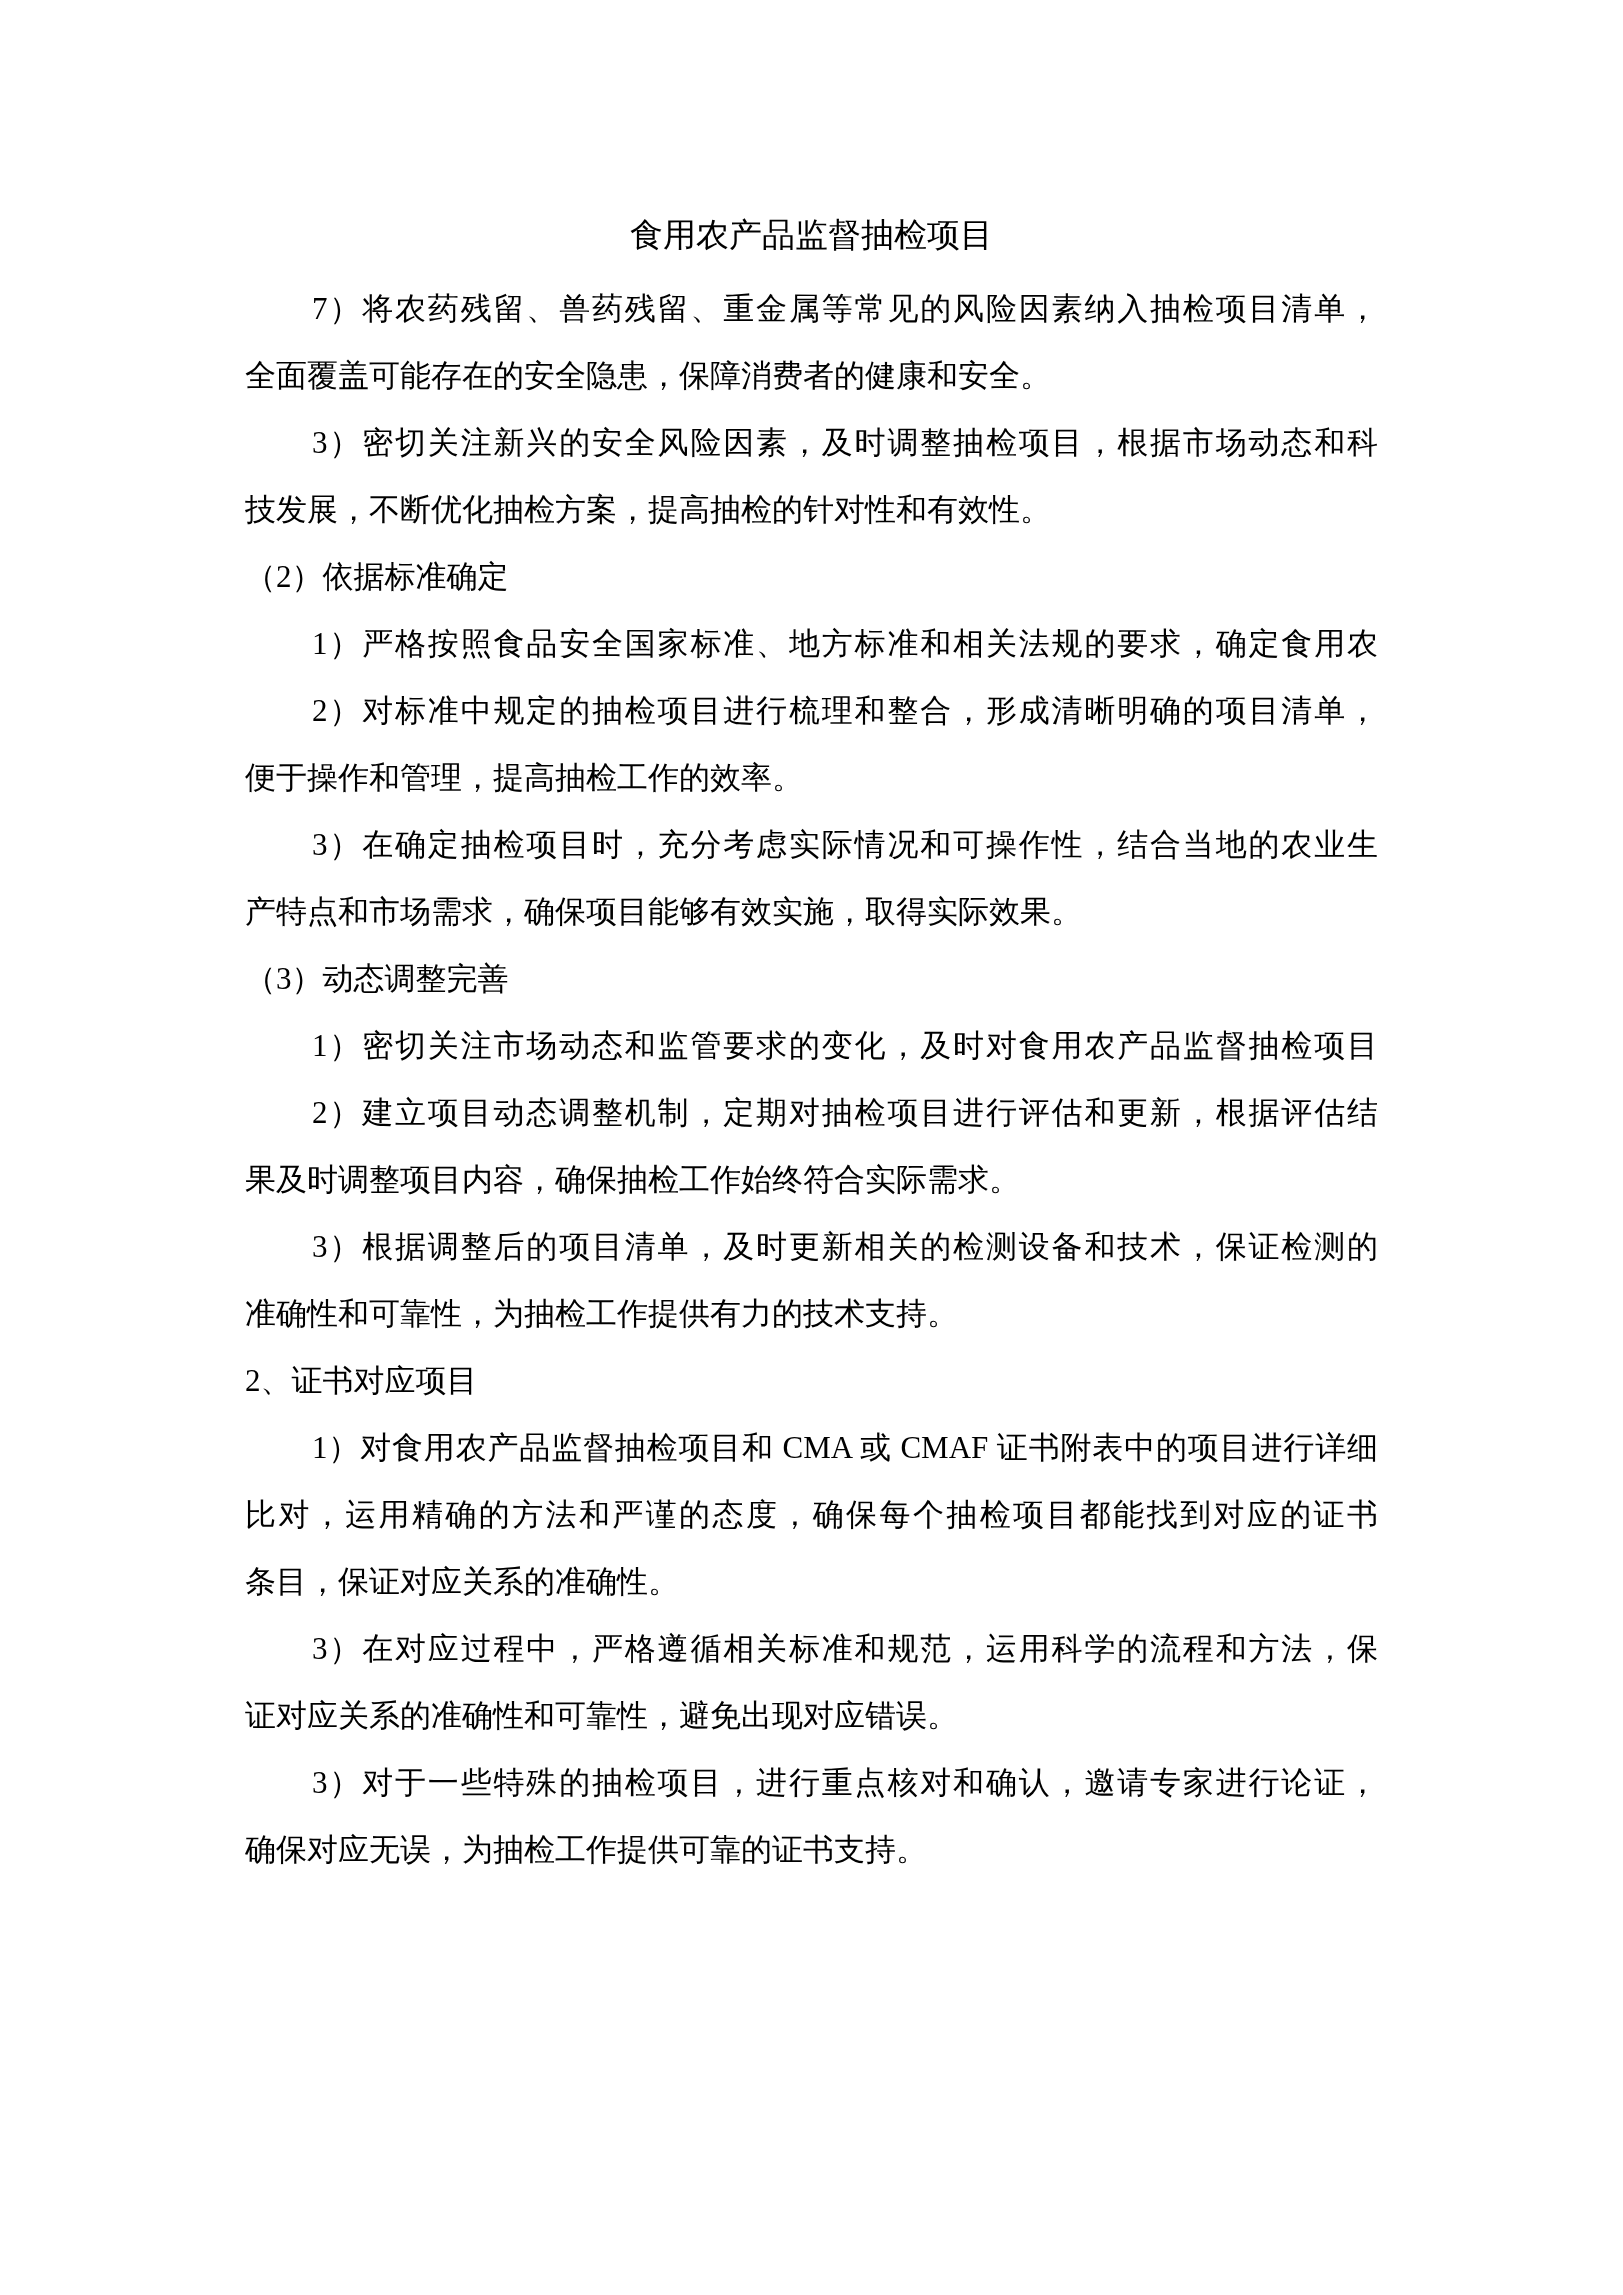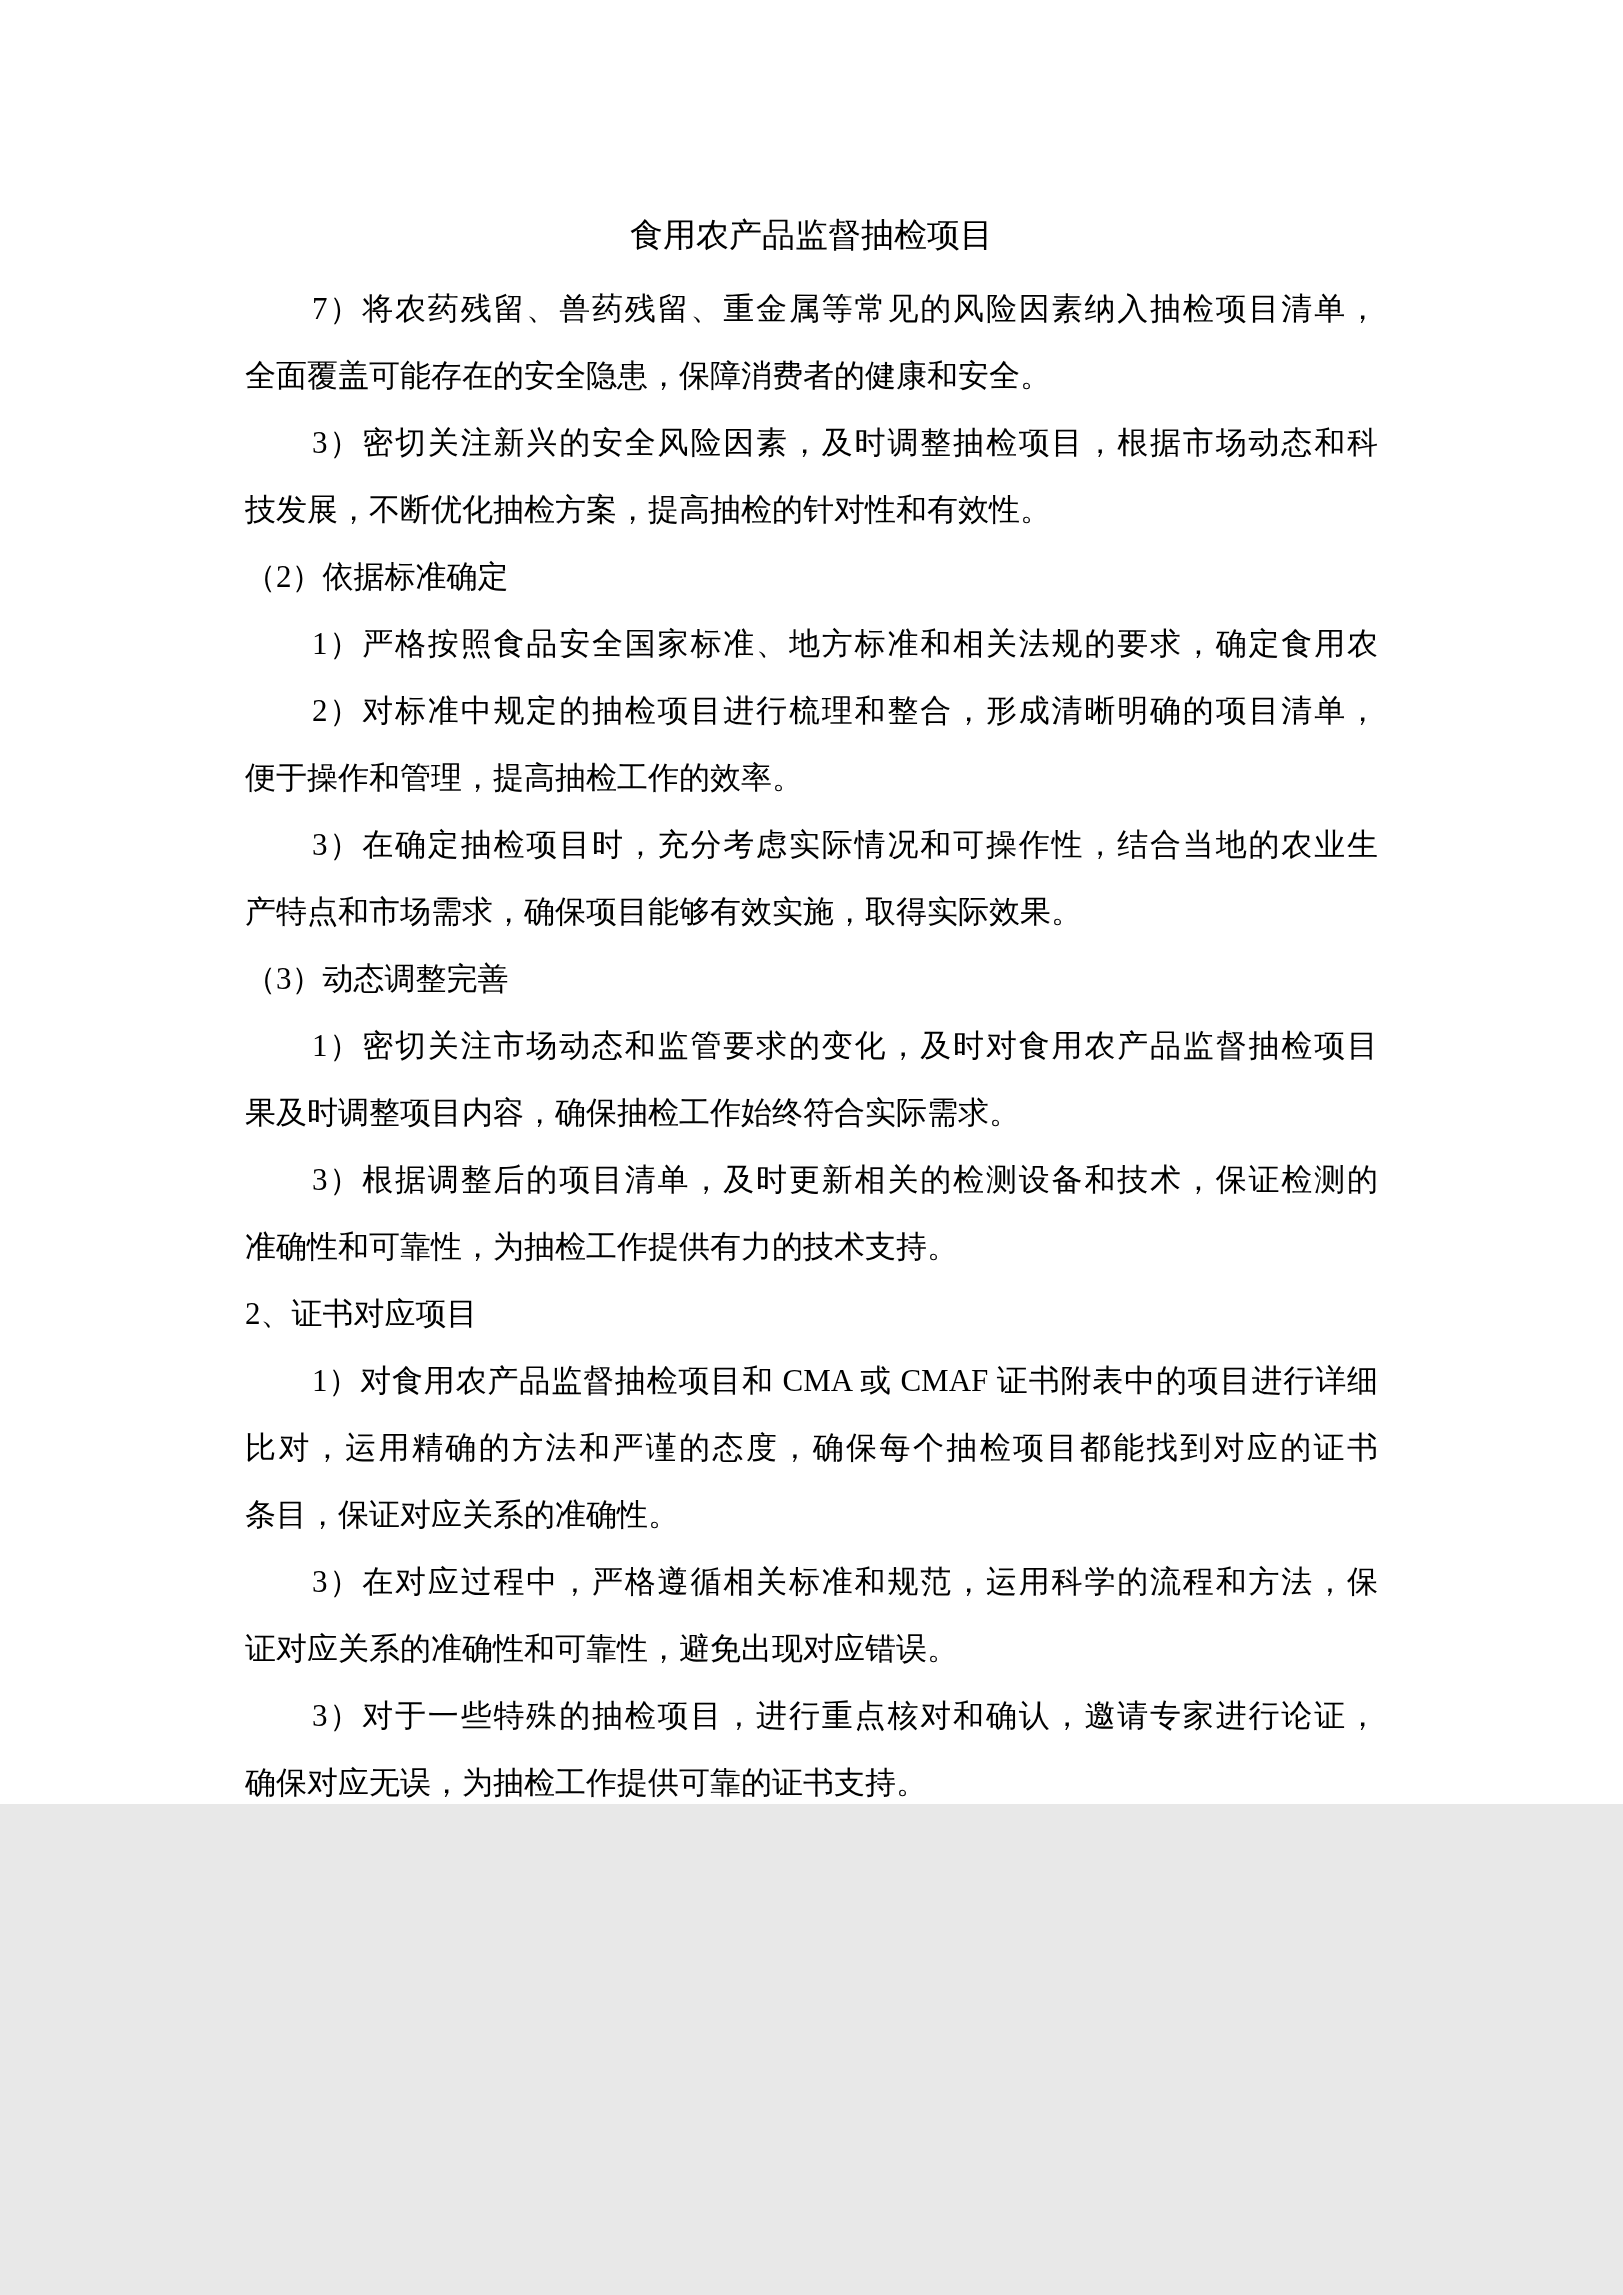--- a/index.html
+++ b/index.html
@@ -3,21 +3,21 @@
 <meta charset="utf-8">
 <style>
   html, body {
     margin: 0;
     padding: 0;
     background: #e8e8e8;
   }
   .page {
     position: relative;
     width: 1623px;
-    height: 1804px;
+    height: 2295px;
     background: #ffffff;
     font-family: "Liberation Serif", "DejaVu Serif", serif;
     color: #000000;
     overflow: hidden;
   }
   .content {
     position: absolute;
     left: 245px;
     top: 196px;
     width: 1133px;
@@ -56,20 +56,21 @@
       <div class="line indent full">3）密切关注新兴的安全风险因素，及时调整抽检项目，根据市场动态和科</div>
       <div class="line">技发展，不断优化抽检方案，提高抽检的针对性和有效性。</div>
       <div class="line">（2）依据标准确定</div>
       <div class="line indent full">1）严格按照食品安全国家标准、地方标准和相关法规的要求，确定食用农</div>
       <div class="line indent full">2）对标准中规定的抽检项目进行梳理和整合，形成清晰明确的项目清单，</div>
       <div class="line">便于操作和管理，提高抽检工作的效率。</div>
       <div class="line indent full">3）在确定抽检项目时，充分考虑实际情况和可操作性，结合当地的农业生</div>
       <div class="line">产特点和市场需求，确保项目能够有效实施，取得实际效果。</div>
       <div class="line">（3）动态调整完善</div>
       <div class="line indent full">1）密切关注市场动态和监管要求的变化，及时对食用农产品监督抽检项目</div>
+      <div class="line indent full">2）建立项目动态调整机制，定期对抽检项目进行评估和更新，根据评估结</div>
       <div class="line">果及时调整项目内容，确保抽检工作始终符合实际需求。</div>
       <div class="line indent full">3）根据调整后的项目清单，及时更新相关的检测设备和技术，保证检测的</div>
       <div class="line">准确性和可靠性，为抽检工作提供有力的技术支持。</div>
       <div class="line">2、证书对应项目</div>
       <div class="line indent full">1）对食用农产品监督抽检项目和 CMA 或 CMAF 证书附表中的项目进行详细</div>
       <div class="line full">比对，运用精确的方法和严谨的态度，确保每个抽检项目都能找到对应的证书</div>
       <div class="line">条目，保证对应关系的准确性。</div>
       <div class="line indent full">3）在对应过程中，严格遵循相关标准和规范，运用科学的流程和方法，保</div>
       <div class="line">证对应关系的准确性和可靠性，避免出现对应错误。</div>
       <div class="line indent full">3）对于一些特殊的抽检项目，进行重点核对和确认，邀请专家进行论证，</div>

